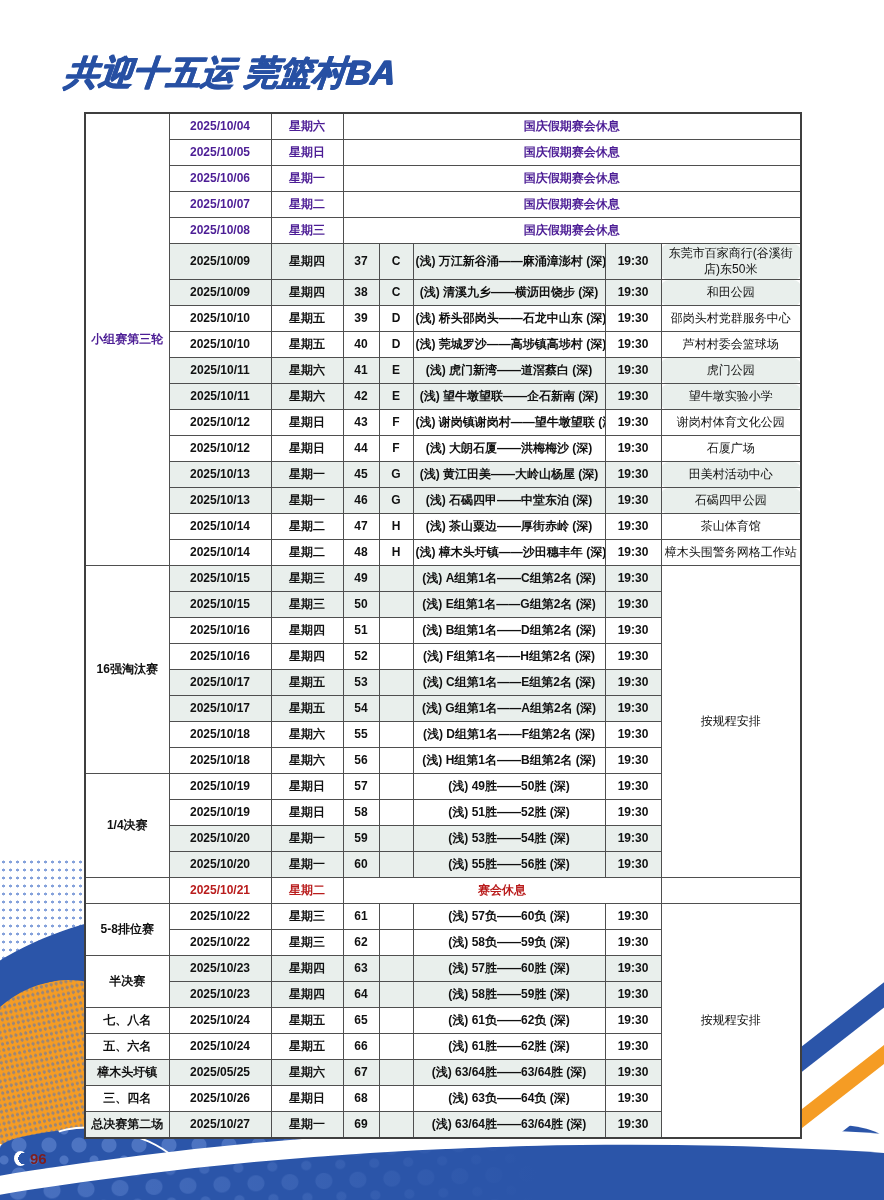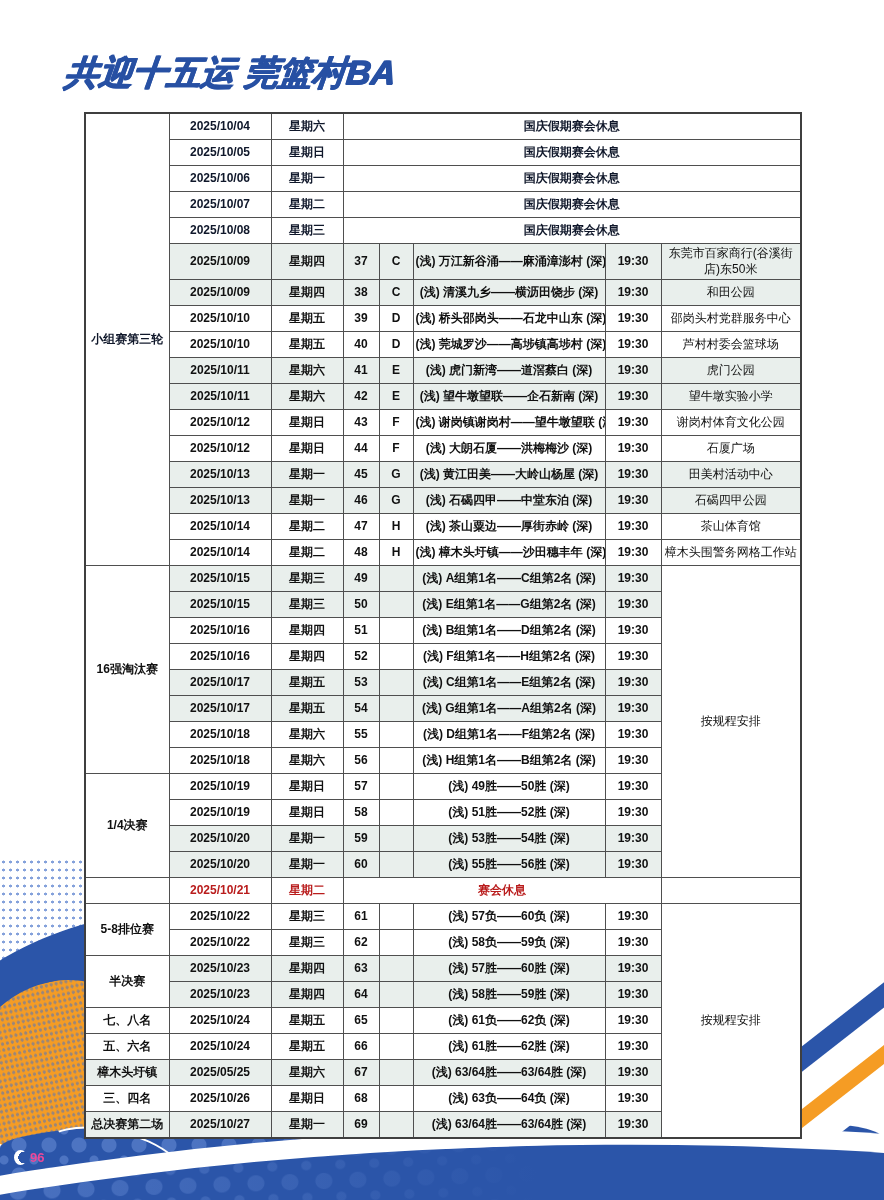--- a/index.html
+++ b/index.html
@@ -24,26 +24,26 @@
   table.schedule td{
     border:1px solid #4f4f4f;
     text-align:center;vertical-align:middle;
     height:25px;padding:0 2px;
     font-size:12px;color:#101010;line-height:1.12;
     overflow:hidden;
   }
   td.date-cell,td.weekday-cell,td.no-cell,td.group-cell,td.time-cell{font-weight:bold;}
   td.stage-cell{font-weight:bold;font-size:12px;}
   td.match-cell{font-size:10.5px;font-weight:700;white-space:nowrap;}
-  td.venue-cell{font-size:10.5px;white-space:nowrap;}
+  td.venue-cell{font-size:10.5px;white-space:nowrap;border-radius:8px;}
   td.venue-cell.wrap{white-space:normal;height:auto;line-height:1.3;padding:2px 3px;}
   td.note-cell{font-weight:bold;font-size:12px;border-radius:8px;}
   tr.tint td{background:#e9efec;}
   td.span-cell{background:#fff !important;}
-  tr.holiday td{color:#0f172a;}
+  tr.holiday td{color:#4c1d95;}
   tr.rest td{color:#b91c1c;}
   
   .speckle-blue{
     position:absolute;left:0;top:858px;width:88px;height:140px;z-index:1;
     background-image:radial-gradient(#5b82cf 1.1px,transparent 1.5px);
     background-size:7px 8px;opacity:.75;
   }
   .blue-arc{
     position:absolute;left:-52px;top:936px;width:215px;height:64px;z-index:2;
     background:#2b55a9;border-radius:50%;transform:rotate(-23deg);
@@ -83,22 +83,22 @@
       radial-gradient(#4d74c2 4.5px,transparent 5.5px);
     background-size:100% 100%,34px 32px,34px 32px;
     background-position:0 0,712px 12px,729px 28px;
   }
   .white-arc-line{
     position:absolute;left:36px;top:1130px;width:150px;height:70px;z-index:8;
     border:2px solid transparent;border-top-color:#ffffff;border-radius:50%;
     transform:rotate(14deg);
   }
   .page-num{
-    position:absolute;left:14px;top:1150px;z-index:9;display:flex;gap:3px;
-    color:#ec4899;font-size:13px;font-weight:bold;
+    position:absolute;left:14px;top:1150px;z-index:9;display:flex;align-items:center;gap:3px;
+    color:#7f1d1d;font-size:15px;font-weight:bold;
   }
   .crescent{
     display:inline-block;width:13px;height:15px;
     background:radial-gradient(circle at 78% 50%,transparent 46%,#ffffff 47%);
     border-radius:50%;
   }
 </style>
 </head>
 <body>
 

